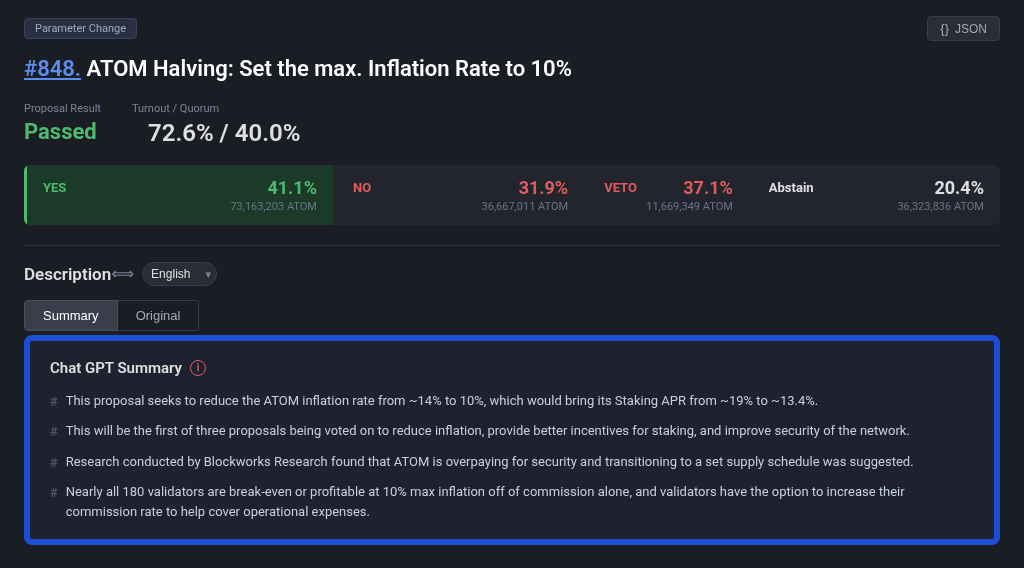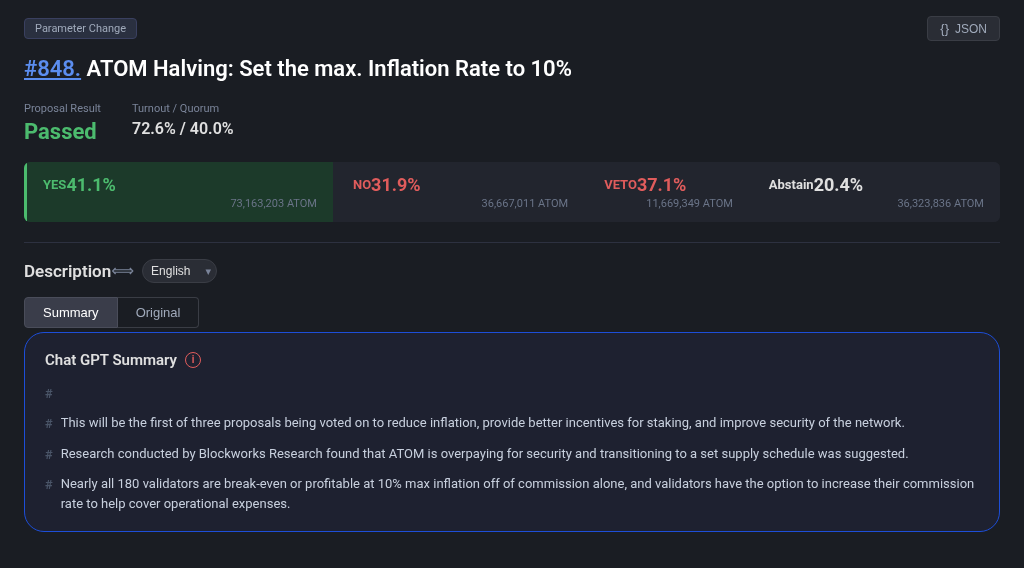--- a/index.html
+++ b/index.html
@@ -68,23 +68,24 @@
       color: #7a8499;
       margin-bottom: 4px;
       display: block;
     }
     .result-value {
       font-size: 22px;
       font-weight: 700;
       color: #4cbb6e;
     }
     .turnout-value {
-      font-size: 16px;
+      font-size: 24px;
       font-weight: 600;
       color: #e0e0e0;
+      margin-left: 16px;
     }
     .vote-bars {
       display: grid;
       grid-template-columns: 2.5fr 2fr 1.3fr 2fr;
       gap: 4px;
       margin-bottom: 20px;
       background: #22252e;
       border-radius: 6px;
       overflow: hidden;
     }
@@ -93,20 +94,21 @@
       display: flex;
       flex-direction: column;
       gap: 2px;
     }
     .vote-bar.yes { background: #1c3a2a; border-left: 3px solid #4cbb6e; }
     .vote-bar.no { background: #22252e; border-left: none; }
     .vote-bar.veto { background: #22252e; border-left: none; }
     .vote-bar.abstain { background: #22252e; border-left: none; }
     .vote-top {
       display: flex;
+      justify-content: space-between;
       align-items: center;
     }
     .vote-label {
       font-size: 13px;
       font-weight: 700;
     }
     .vote-label.yes { color: #4cbb6e; }
     .vote-label.no { color: #e05c5c; }
     .vote-label.veto { color: #e05c5c; }
     .vote-label.abstain { color: #e0e0e0; }
@@ -190,22 +192,22 @@
     }
     .tab-btn:first-child { border-radius: 4px 0 0 4px; }
     .tab-btn:last-child { border-radius: 0 4px 4px 0; border-left: none; }
     .tab-btn.active {
       background: #3a3d4a;
       color: #ffffff;
       border-color: #4a4d5a;
     }
     .summary-card {
       background: #1e2130;
-      border: 1px solid #1d4ed8;
-      border-radius: 20px;
+      border: 6px solid #1d4ed8;
+      border-radius: 8px;
       padding: 18px 20px;
     }
     .summary-card-header {
       display: flex;
       align-items: center;
       gap: 8px;
       margin-bottom: 14px;
     }
     .summary-card-title {
       font-size: 15px;
@@ -332,20 +334,21 @@
   </div>
 
   <div class="summary-card">
     <div class="summary-card-header">
       <span class="summary-card-title">Chat GPT Summary</span>
       <span class="info-icon">i</span>
     </div>
     <ul class="summary-points">
       <li class="summary-point">
         <span class="hash-mark">#</span>
+        <span>This proposal seeks to reduce the ATOM inflation rate from ~14% to 10%, which would bring its Staking APR from ~19% to ~13.4%.</span>
       </li>
       <li class="summary-point">
         <span class="hash-mark">#</span>
         <span>This will be the first of three proposals being voted on to reduce inflation, provide better incentives for staking, and improve security of the network.</span>
       </li>
       <li class="summary-point">
         <span class="hash-mark">#</span>
         <span>Research conducted by Blockworks Research found that ATOM is overpaying for security and transitioning to a set supply schedule was suggested.</span>
       </li>
       <li class="summary-point">

